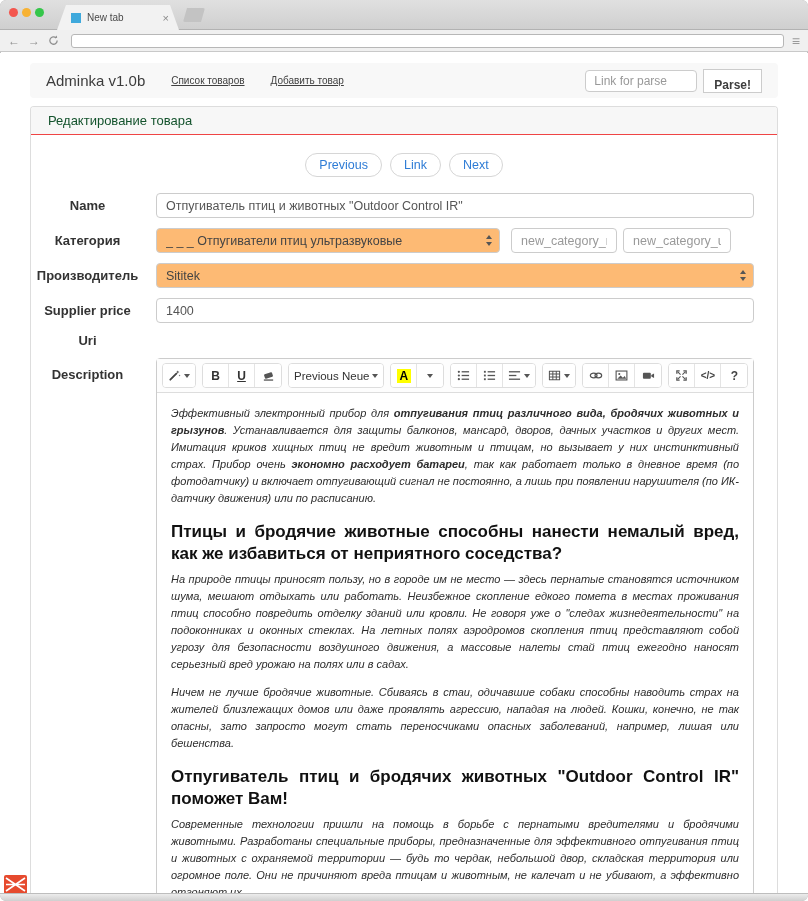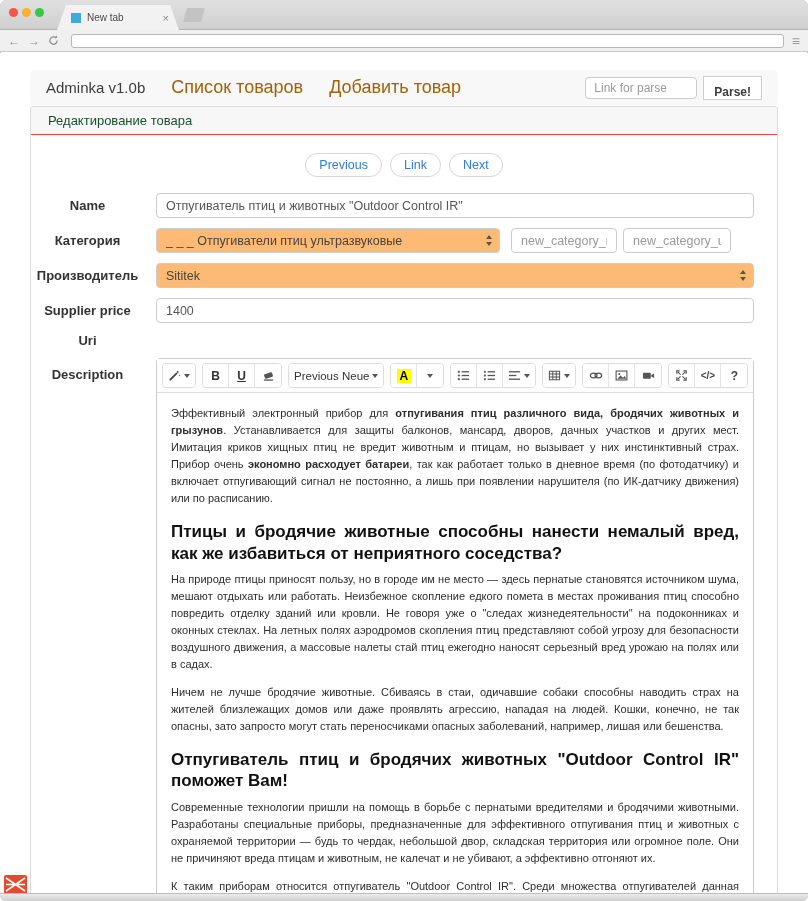--- a/index.html
+++ b/index.html
@@ -24,24 +24,24 @@
   .tab-close { font-size:11px; color:#8a8a8a; cursor:default; }
   .newtab-stub { position:absolute; left:183px; top:8px; width:22px; height:14px; background:#c3c3c3;
          clip-path: polygon(4px 0, 100% 0, calc(100% - 4px) 100%, 0 100%); border-radius:2px; }
   .urlrow { height:22px; background:#f0f0f0; border-bottom:1px solid #c9c9c9; display:flex; align-items:center; padding:0 8px; }
   .navglyph { font-size:12px; color:#8f8f8f; margin-right:8px; line-height:1; }
   .urlbar { flex:1; height:14px; background:#fff; border:1px solid #b7b7b7; border-radius:3px; margin:0 8px 0 4px; font-size:9px; color:#555; padding:0 4px; }
   .hamburger { font-size:14px; color:#9a9a9a; line-height:1; }
 
   
   .page { position:absolute; top:53px; left:0; right:0; bottom:8px; background:#fff; overflow:hidden; }
-  .navbar { position:absolute; left:30px; right:30px; top:17px; height:35px; background:#f8f8f8; border-radius:4px;
+  .navbar { position:absolute; left:30px; right:30px; top:10px; height:35px; background:#f8f8f8; border-radius:4px;
             display:flex; align-items:center; padding:0 16px; }
   .brand { font-size:15px; color:#3c3c3c; margin-right:26px; }
-  .navlink { font-size:18px; color:#a16207; margin-right:26px; cursor:pointer; }
+  .navlink { font-size:10px; color:#404040; margin-right:26px; cursor:pointer;text-decoration:underline; }
   .nav-spacer { flex:1; }
   .parse-input { width:112px; height:22px; border:1px solid #ccc; border-radius:4px; font-size:12px; padding:0 8px; color:#3b82f6; background:#fff; }
   .parse-input::placeholder { color:#999; }
   .parse-btn { margin-left:6px; height:24px; padding:8px 10px; background:#fff; border:1px solid #ccc; border-radius:0; font-size:12px; color:#3d3d3d; font-weight:600; cursor:pointer; }
 
   .card { position:absolute; left:30px; right:30px; top:53px; bottom:0; border:1px solid #ddd; border-bottom:none; border-radius:4px 4px 0 0; background:#fff; overflow:hidden; }
   .card-header { height:28px; background:#f7f7f7; border-bottom:1px solid #ef4444; line-height:28px; padding-left:17px; font-size:13px; color:#14532d; }
   .card-body { padding-top:16px; }
 
   .pager { display:flex; justify-content:center; gap:8px; margin:2px 0 16px; }
@@ -71,21 +71,21 @@
   .tbtn b { font-size:12px; }
   .tbtn .u { text-decoration:underline; }
   .caret { width:0; height:0; border-left:3.5px solid transparent; border-right:3.5px solid transparent; border-top:4px solid #555; display:inline-block; }
   .fontname { font-size:11.5px; color:#333; white-space:nowrap; }
   .color-a { background:#ffff00; font-weight:bold; padding:0 3px; font-size:12px; color:#000; }
   .code-label { font-size:10px; font-weight:bold; color:#444; }
   .help-label { font-size:12px; font-weight:bold; color:#444; }
   .tico { display:block; }
 
   .editor-content { padding:12px 14px 0; font-size:11px; color:#2d2d2d; text-align:justify; line-height:1.55; height:527px; overflow:hidden; }
-  .editor-content p { margin-bottom:11px; }
+  .editor-content p { margin-bottom:11px;font-style:italic; }
   .editor-content h2 { font-size:17px; line-height:1.25; color:#111; margin:14px 0 7px; text-align:justify; font-weight:bold; }
 
   
   .red-badge { position:absolute; left:4px; top:822px; width:23px; height:19px; }
   .winbottom { position:absolute; left:0; right:0; bottom:0; height:8px; background:linear-gradient(#ececec,#cfcfcf); border-top:1px solid #bdbdbd; border-radius:0 0 6px 6px; }
 </style>
 </head>
 <body>
 
 <div class="window">

